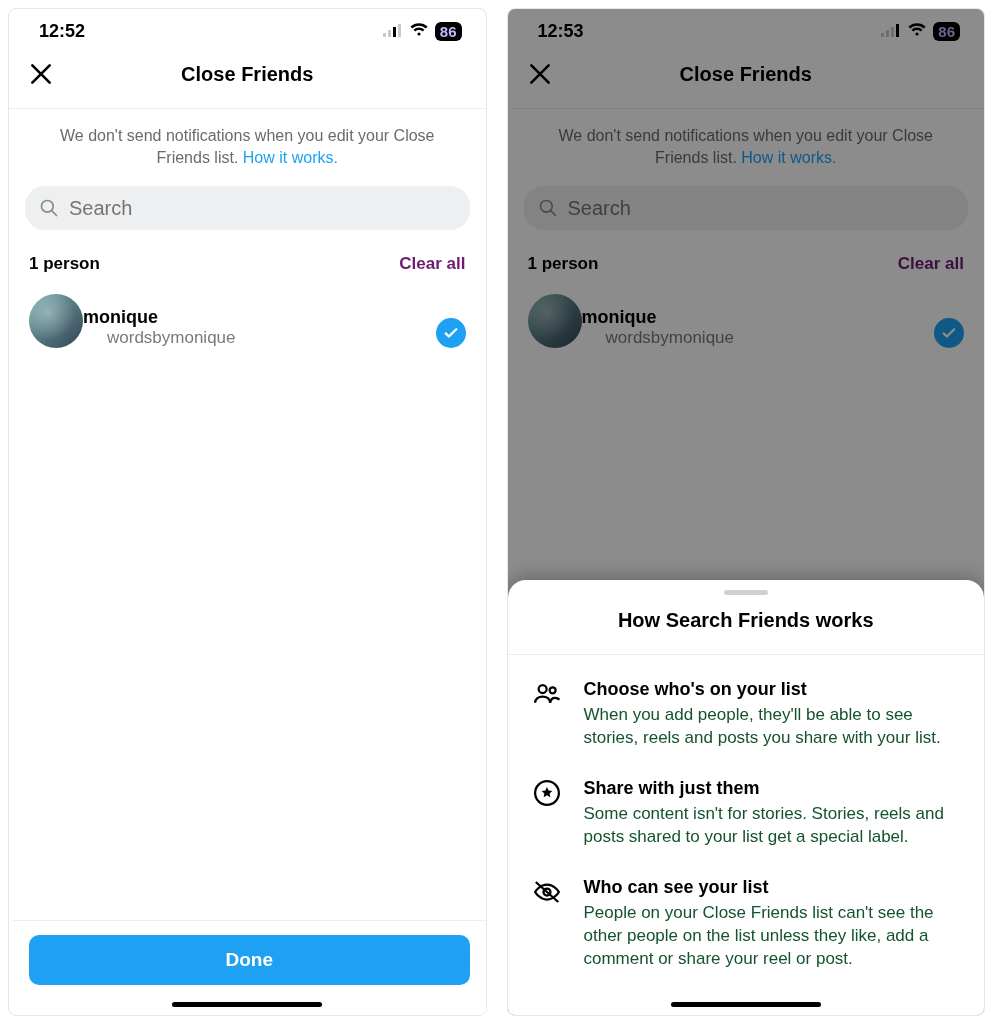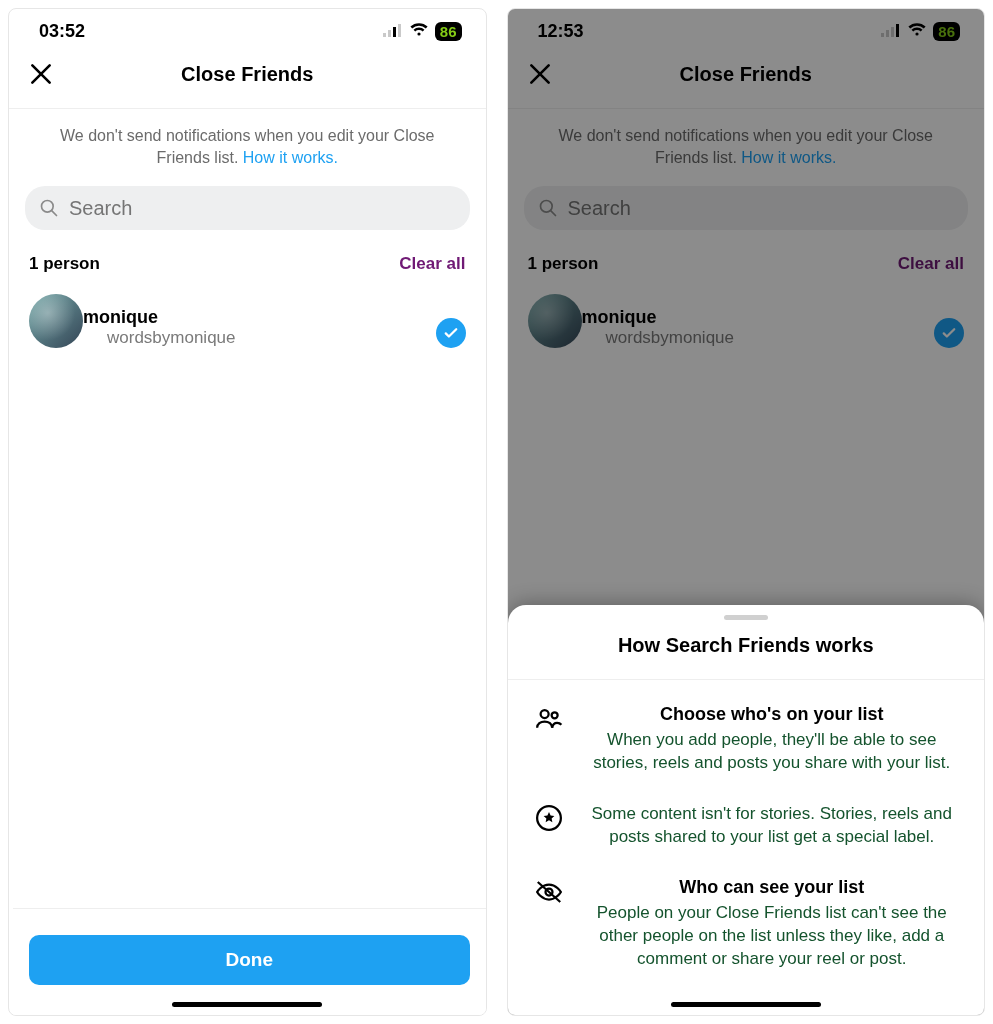--- a/index.html
+++ b/index.html
@@ -1,59 +1,59 @@
 <!DOCTYPE html>
 <html><head>
 <meta charset="utf-8">
 <style>
   * { box-sizing: border-box; margin: 0; padding: 0; font-family: -apple-system, BlinkMacSystemFont, "Segoe UI", Helvetica, Arial, sans-serif; }
   body { display: flex; gap: 20px; padding: 8px; background: #fff; width: 993px; }
   .phone { width: 480px; height: 1008px; border: 1px solid #e6e6e6; border-radius: 8px; position: relative; overflow: hidden; background: #fff; }
   .status-bar { display: flex; justify-content: space-between; align-items: center; padding: 12px 24px 8px 30px; font-size: 18px; font-weight: 600; }
   .status-right { display: flex; align-items: center; gap: 6px; }
-  .battery-badge { background:#000; color:#84cc16; border-radius:6px; padding:1px 5px; font-size:15px; font-weight:700; }
+  .battery-badge { background:#000; color:#c4b5fd; border-radius:6px; padding:1px 5px; font-size:15px; font-weight:700; }
   .nav-header { display: flex; align-items: center; padding: 8px 16px 18px; border-bottom: 1px solid #eee; position: relative; }
   .nav-title { position:absolute; left:0; right:0; text-align:center; font-size:20px; font-weight:700; pointer-events:none; }
   .close-x { width: 32px; height: 32px; display:flex; align-items:center; justify-content:center; cursor:pointer; }
   .notice { text-align:center; color:#6b6b6b; font-size:16px; padding: 16px 40px 10px; line-height:1.35; }
   .notice a { color:#1ea1f2; text-decoration:none;margin-top:24px; }
   .search-wrap { padding: 8px 16px 10px; }
   .search { background:#eeeff0; border-radius: 20px; height: 44px; display:flex; align-items:center; gap:10px; padding:0 14px; color:#888; font-size:20px; }
   .search input { border:none; background:transparent; outline:none; font-size:20px; color:#888; flex:1; }
   .list-header { display:flex; justify-content:space-between; align-items:center; padding: 14px 20px 12px; font-size:17px; }
   .list-header .left { font-weight:600; color:#000; }
   .list-header .right { color:#701a75; font-weight:600; cursor:pointer; }
   .friend-row { display:flex; align-items:flex-end; padding: 8px 20px; }
   .avatar { width:54px; height:54px; border-radius:50%; background: linear-gradient(135deg,#7aa 0%,#345 100%); flex-shrink:0; position:relative; overflow:hidden; }
   .avatar::after{content:""; position:absolute; inset:0; background: radial-gradient(circle at 35% 35%, rgba(255,255,255,0.35), transparent 55%);}
   .friend-text { flex:1; }
   .friend-name { font-weight:700; font-size:18px; }
   .friend-sub { color:#7a7a7a; font-size:17px;margin-left:24px; }
   .check-badge { width:30px; height:30px; border-radius:50%; background:#1ea1f2; display:flex; align-items:center; justify-content:center; color:#fff; }
-  .footer { position:absolute; bottom:0; left:4px; right:0; padding: 26px 16px 30px; border-top:1px solid #eee; background:#fff; }
+  .footer { position:absolute; bottom:0; left:4px; right:0; padding: 14px 16px 30px; border-top:1px solid #eee; background:#fff; }
   .done-btn { width:100%; height:50px; border:none; border-radius:10px; background:#1ea1f2; color:#fff; font-size:19px; font-weight:600; cursor:pointer; }
   .home-indicator { position:absolute; bottom:8px; left:50%; transform:translateX(-50%); width:150px; height:5px; background:#000; border-radius:3px; }
 
   
   .phone.dim .dim-layer { position:absolute; inset:0; background:rgba(0,0,0,0.45); }
   .sheet { position:absolute; left:0; right:0; bottom:0; background:#fff; border-radius: 18px 18px 0 0; box-shadow: 0 -2px 20px rgba(0,0,0,0.3); padding-bottom: 40px; }
   .sheet-handle { width:44px; height:5px; background:#d0d0d0; border-radius:3px; margin: 10px auto 14px; }
   .sheet-title { text-align:center; font-size:20px; font-weight:700; padding-bottom: 22px; border-bottom:1px solid #eee; }
-  .sheet-item { display:flex; gap:18px; padding: 24px 24px 4px; text-align: center; }
+  .sheet-item { display:flex; gap:18px; padding: 24px 24px 4px; }
   .sheet-icon { width:34px; flex-shrink:0; color:#000; }
   .sheet-item h4 { font-size:18px; font-weight:700; margin-bottom:4px; }
   .sheet-item p { font-size:17px; color:#14532d; line-height:1.35; }
   .dim .status-bar, .dim .nav-header, .dim .notice, .dim .search-wrap, .dim .list-header, .dim .friend-row { filter: none; }
 </style>
 </head>
 <body>
 
 <div class="phone">
   <div class="status-bar">
-    <span>03:52</span>
+    <span>12:52</span>
     <div class="status-right">
       <span>
         <svg width="20" height="14" viewBox="0 0 20 14">
             <rect x="0" y="10" width="3" height="4" fill="#c9c9c9"></rect>
             <rect x="5" y="7" width="3" height="7" fill="#c9c9c9"></rect>
             <rect x="10" y="4" width="3" height="10" fill="#000"></rect>
             <rect x="15" y="1" width="3" height="13" fill="#c9c9c9"></rect>
           </svg>
       </span>
       <span>
@@ -198,20 +198,21 @@
     </div>
 
     <div class="sheet-item">
       <div class="sheet-icon">
         <svg width="30" height="30" viewBox="0 0 24 24" fill="none" stroke="#000" stroke-width="1.8">
             <circle cx="12" cy="12" r="9.5"></circle>
             <path d="M12 7.2l1.3 2.8 3 .3-2.2 2 .6 3-2.7-1.6-2.7 1.6.6-3-2.2-2 3-.3z" fill="#000" stroke="none"></path>
           </svg>
       </div>
       <div>
+        <h4>Share with just them</h4>
         <p>Some content isn't for stories. Stories, reels and posts shared to your list get a special label.</p>
       </div>
     </div>
 
     <div class="sheet-item">
       <div class="sheet-icon">
         <svg width="30" height="30" viewBox="0 0 24 24" fill="none" stroke="#000" stroke-width="1.8">
             <path d="M2.5 12s3.5-6 9.5-6 9.5 6 9.5 6-3.5 6-9.5 6-9.5-6-9.5-6z"></path>
             <circle cx="12" cy="12" r="2.8"></circle>
             <line x1="3" y1="4" x2="21" y2="20"></line>

